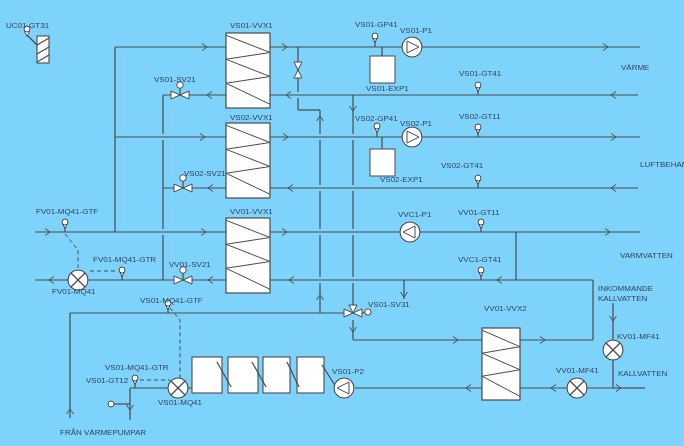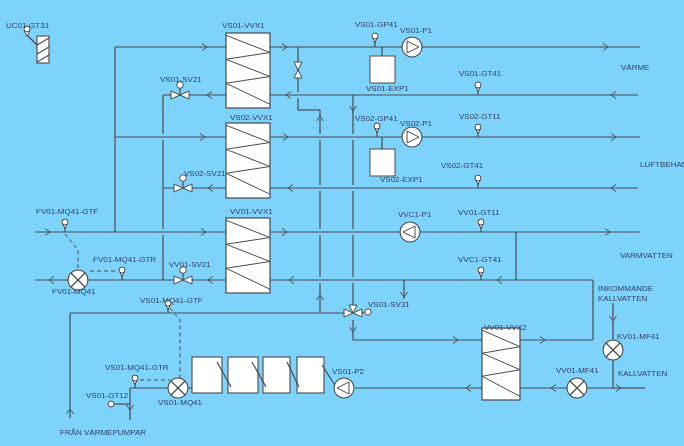--- a/index.html
+++ b/index.html
@@ -191,22 +191,22 @@
       <line x1="28" y1="36" x2="37" y2="45" stroke="#4a4a4a" stroke-width="1.2"></line>
       <polygon points="24.5,31.5 27,36.5 29.5,31.5" fill="#fff" stroke="#4a4a4a" stroke-width="1"></polygon>
       <circle cx="27" cy="29" r="3" fill="#fff" stroke="#4a4a4a" stroke-width="1"></circle>
       <rect x="37" y="36" width="12" height="27" fill="#fff" stroke="#4a4a4a" stroke-width="1.1"></rect>
       <line x1="37" y1="45" x2="49" y2="38" stroke="#4a4a4a" stroke-width="1.2"></line>
       <line x1="37" y1="54" x2="49" y2="47" stroke="#4a4a4a" stroke-width="1.2"></line>
       <line x1="37" y1="62" x2="49" y2="55" stroke="#4a4a4a" stroke-width="1.2"></line>
     </svg>
 
   <div class="lbl" style="left:6px;top:21px">UC01-GT31</div>
-  <div class="lbl" style="left:222px;top:21px">VS01-VVX1</div>
-  <div class="lbl" style="left:160px;top:75px">VS01-SV21</div>
+  <div class="lbl" style="left:230px;top:21px">VS01-VVX1</div>
+  <div class="lbl" style="left:154px;top:75px">VS01-SV21</div>
   <div class="lbl" style="left:355px;top:20px">VS01-GP41</div>
   <div class="lbl" style="left:400px;top:26px">VS01-P1</div>
   <div class="lbl" style="left:366px;top:84px">VS01-EXP1</div>
   <div class="lbl" style="left:459px;top:69px">VS01-GT41</div>
   <div class="lbl" style="left:621px;top:63px">VÄRME</div>
   <div class="lbl" style="left:230px;top:113px">VS02-VVX1</div>
   <div class="lbl" style="left:184px;top:169px">VS02-SV21</div>
   <div class="lbl" style="left:355px;top:114px">VS02-GP41</div>
   <div class="lbl" style="left:400px;top:119px">VS02-P1</div>
   <div class="lbl" style="left:380px;top:175px">VS02-EXP1</div>
@@ -219,22 +219,22 @@
   <div class="lbl" style="left:52px;top:287px">FV01-MQ41</div>
   <div class="lbl" style="left:169px;top:260px">VV01-SV21</div>
   <div class="lbl" style="left:140px;top:296px">VS01-MQ41-GTF</div>
   <div class="lbl" style="left:398px;top:210px">VVC1-P1</div>
   <div class="lbl" style="left:458px;top:208px">VV01-GT11</div>
   <div class="lbl" style="left:620px;top:251px">VARMVATTEN</div>
   <div class="lbl" style="left:458px;top:255px">VVC1-GT41</div>
   <div class="lbl" style="left:598px;top:284px">INKOMMANDE
 KALLVATTEN</div>
   <div class="lbl" style="left:368px;top:300px">VS01-SV31</div>
-  <div class="lbl" style="left:484px;top:323px">VV01-VVX2</div>
+  <div class="lbl" style="left:484px;top:304px">VV01-VVX2</div>
   <div class="lbl" style="left:617px;top:332px">KV01-MF41</div>
   <div class="lbl" style="left:556px;top:366px">VV01-MF41</div>
   <div class="lbl" style="left:618px;top:369px">KALLVATTEN</div>
   <div class="lbl" style="left:105px;top:363px">VS01-MQ41-GTR</div>
-  <div class="lbl" style="left:86px;top:391px">VS01-GT12</div>
+  <div class="lbl" style="left:86px;top:376px">VS01-GT12</div>
   <div class="lbl" style="left:158px;top:398px">VS01-MQ41</div>
   <div class="lbl" style="left:332px;top:367px">VS01-P2</div>
   <div class="lbl" style="left:60px;top:428px">FRÅN VÄRMEPUMPAR</div>
 </div>
 
 </body></html>

